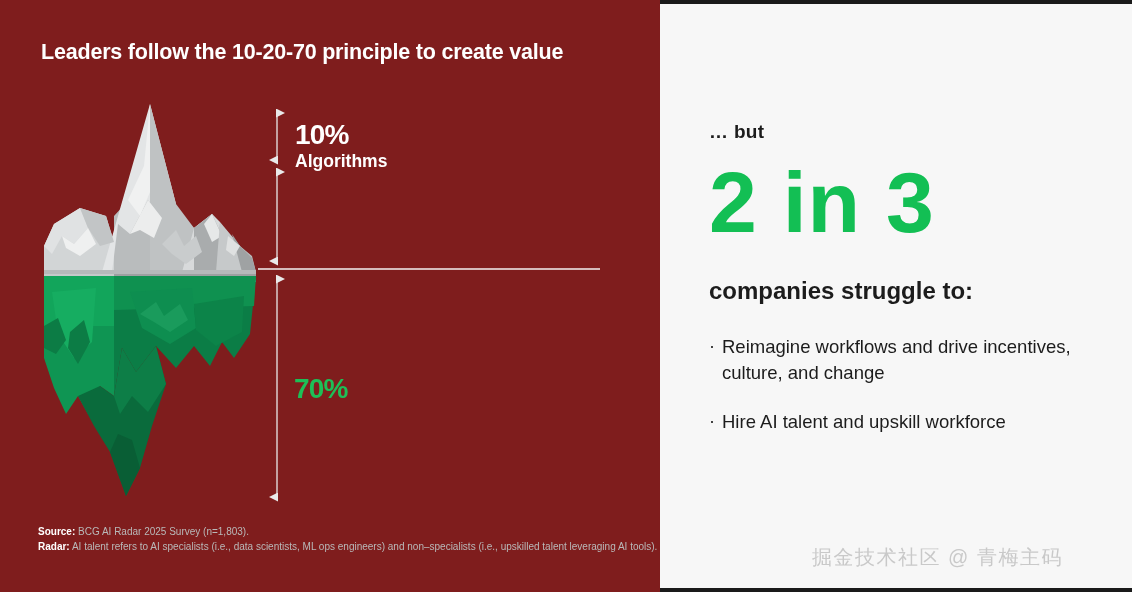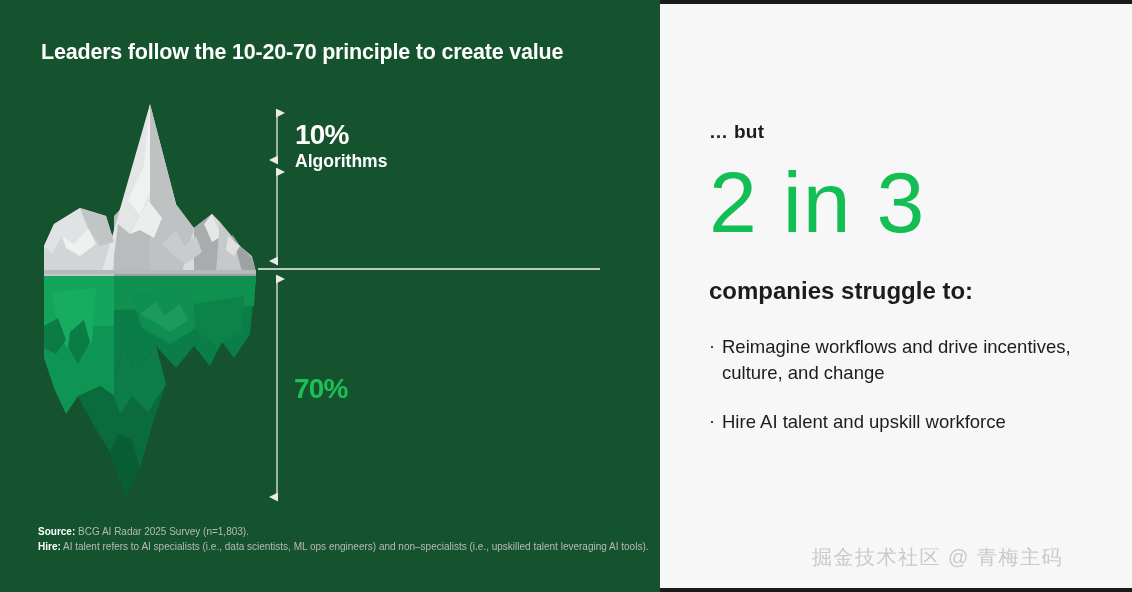--- a/index.html
+++ b/index.html
@@ -9,21 +9,21 @@
   #slide {
     position:relative;
     width:1132px; height:592px;
     background:#1a1a1a;
   }
 
   
   #left-panel {
     position:absolute; left:0; top:0;
     width:660px; height:592px;
-    background:#14532d;
+    background:#7f1d1d;
   }
   #slide-title {
     position:absolute; left:41px; top:40px;
     font-size:21.5px; font-weight:bold; color:#ffffff;
     letter-spacing:-0.2px; white-space:nowrap;
   }
 
   
   #iceberg { position:absolute; left:44px; top:96px; width:222px; height:404px; }
   #iceberg svg { display:block; width:222px; height:404px; }
@@ -52,21 +52,21 @@
     position:absolute; left:660px; top:4px;
     width:500px; height:584px;
     background:#f7f7f7;
   }
   #but-line {
     position:absolute; left:49px; top:117px;
     font-size:19px; font-weight:bold; color:#1c1c1c; letter-spacing:0.3px;
   }
   #big-stat {
     position:absolute; left:49px; top:155px;
-    font-size:86px; font-weight:normal; letter-spacing:1px;
+    font-size:86px; font-weight:bold; letter-spacing:1px;
     line-height:1; white-space:nowrap;
   }
   #struggle-line {
     position:absolute; left:49px; top:273px;
     font-size:24px; font-weight:bold; color:#1c1c1c;
   }
   #bullets { position:absolute; left:49px; top:330px; width:395px; }
   .bullet { display:flex; margin-bottom:22px; }
   .bullet-dot {
     font-size:18px; color:#1c1c1c; line-height:1.42;
@@ -172,21 +172,21 @@
 
     <div class="pct-row" id="row-people">
       <span class="pct-num" style="color:#1DBF57;">70%</span>
     </div>
 
     <div id="footnotes">
       <div>
         <b>Source:</b><span> BCG AI Radar 2025 Survey (n=1,803).</span>
       </div>
       <div>
-        <b>Hire:</b><span> AI talent refers to AI specialists (i.e., data scientists, ML ops engineers) and non–specialists (i.e., upskilled talent leveraging AI tools).</span>
+        <b>Radar:</b><span> AI talent refers to AI specialists (i.e., data scientists, ML ops engineers) and non–specialists (i.e., upskilled talent leveraging AI tools).</span>
       </div>
     </div>
   </div>
 
   <div id="right-panel">
 
     <div id="but-line">… but</div>
 
     <div id="big-stat" style="color:#13BF54;">2 in 3</div>
 

